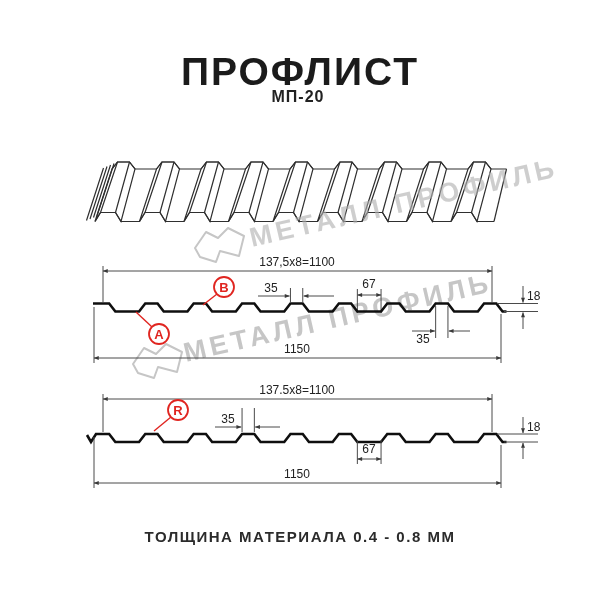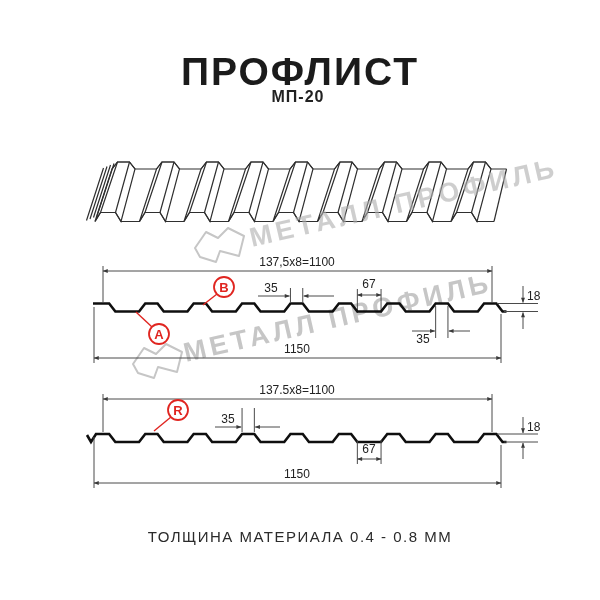--- a/index.html
+++ b/index.html
@@ -3,21 +3,21 @@
 <meta charset="utf-8">
 <style>
   html,body{margin:0;padding:0;background:#fff;}
   .page{position:relative;width:600px;height:600px;background:#fff;overflow:hidden;
         font-family:"Liberation Sans",sans-serif;}
   .title{position:absolute;top:50px;left:0;right:0;text-align:center;
          font-weight:700;font-size:39px;letter-spacing:2px;color:#1b1b1b;}
   .subtitle{position:absolute;top:88px;left:0;right:4px;text-align:center;
          font-weight:600;font-size:16px;letter-spacing:1px;color:#222;}
   .footer{position:absolute;top:528px;left:0;right:0;text-align:center;
-         font-weight:400;font-size:15px;letter-spacing:1.5px;color:#2b2b2b;}
+         font-weight:700;font-size:15px;letter-spacing:1.5px;color:#2b2b2b;}
   svg{position:absolute;top:0;left:0;}
   .thin{stroke:#4a4a4a;stroke-width:1;fill:none;}
   .edge{stroke:#2f2f2f;stroke-width:1.2;fill:none;}
   .edgef{stroke:#2f2f2f;stroke-width:1.2;fill:#fff;}
   .prof{stroke:#0f0f0f;stroke-width:2.6;fill:none;stroke-linejoin:miter;}
   .dimtxt{font-size:12px;fill:#222;}
   .red{stroke:#e02520;fill:none;stroke-width:1.8;}
   .redln{stroke:#e02520;stroke-width:1.4;fill:none;}
   .redtxt{font-size:13px;font-weight:bold;fill:#e02520;}
   .wmtxt{font-size:27px;font-weight:bold;letter-spacing:4px;fill:#c6c6c6;}

